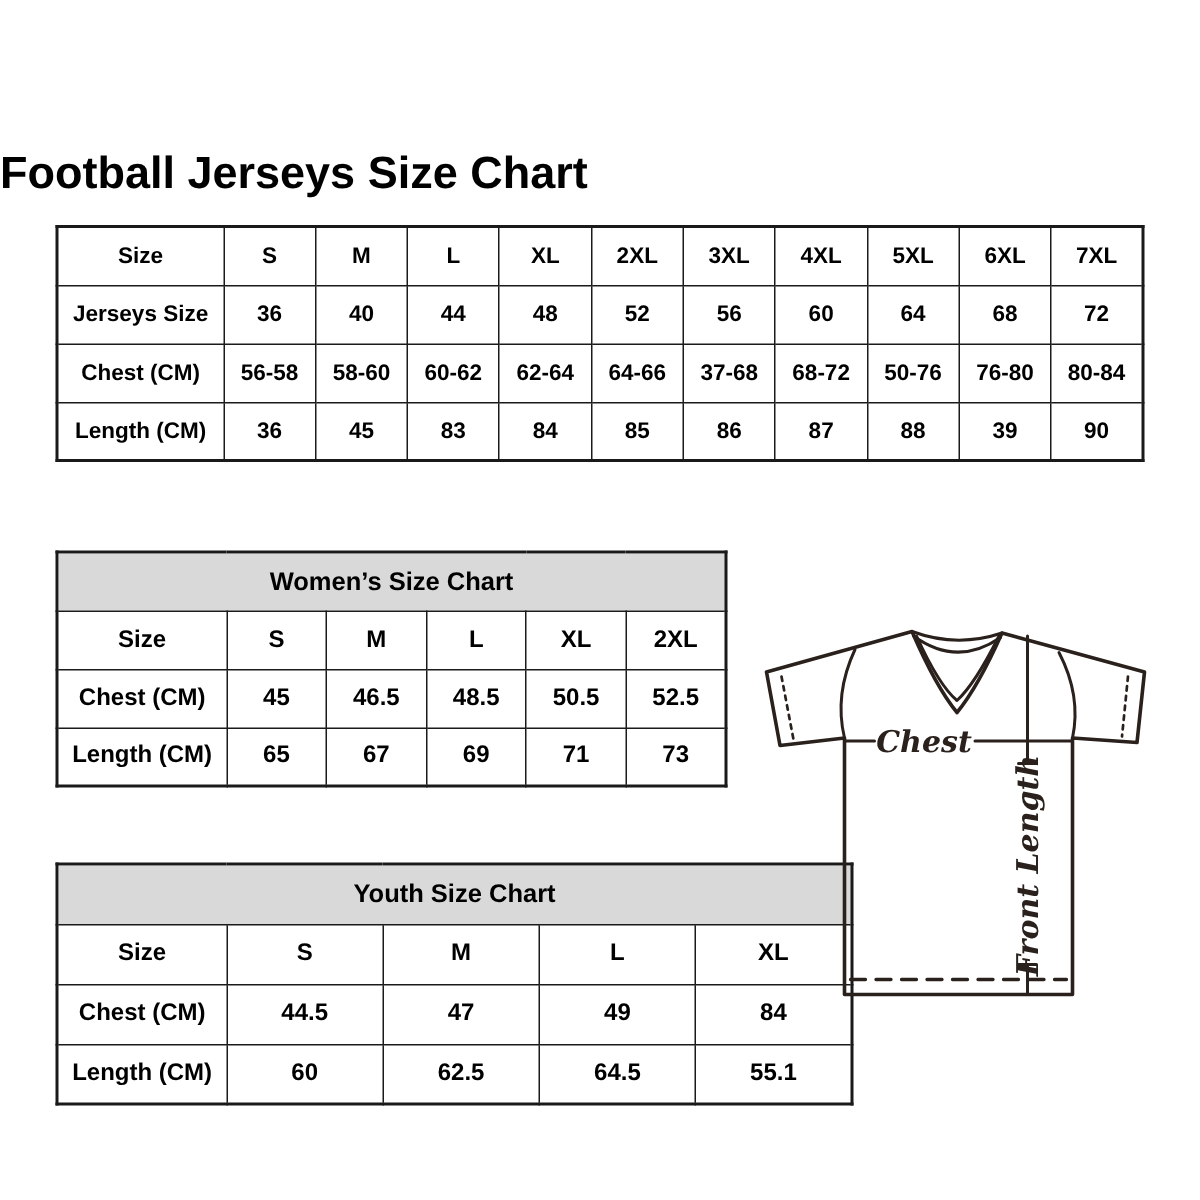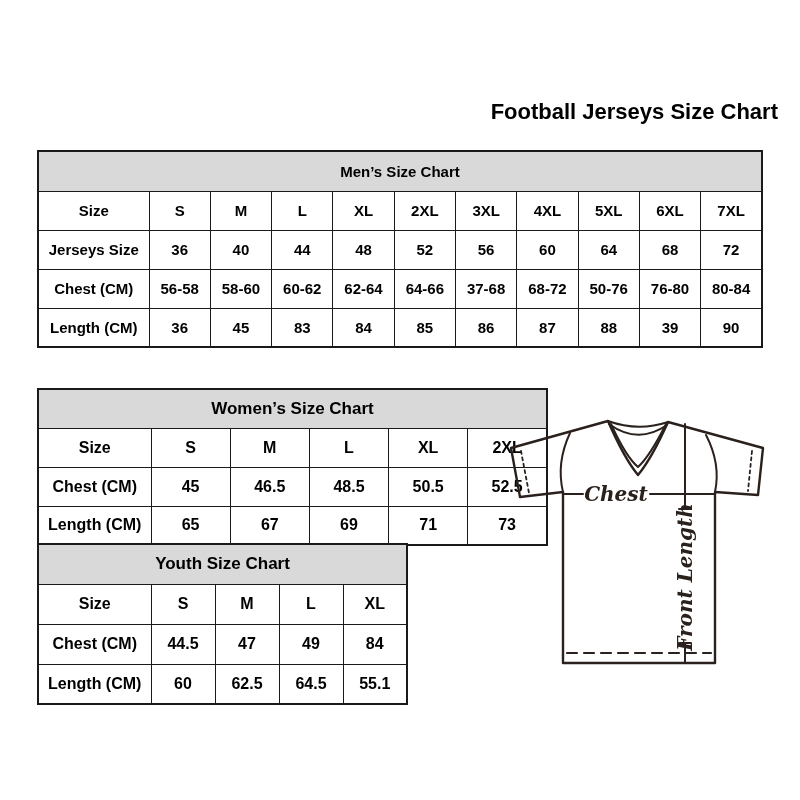--- a/index.html
+++ b/index.html
@@ -2,42 +2,42 @@
 <html><head>
 <meta charset="utf-8">
 <style>
   html,body { margin:0; padding:0; background:#ffffff; }
   .canvas {
     position:relative; width:800px; height:800px; background:#ffffff;
     font-family:"Liberation Sans", sans-serif; color:#000; overflow:hidden;
   }
   .title {
     position:absolute; top:99px; left:0; width:778px;
-    text-align:right; font-size:22px; font-weight:bold; color:#000;
+    text-align:left; font-size:30px; font-weight:bold; color:#000;
   }
   table.sizetable {
     position:absolute; border-collapse:collapse; table-layout:fixed;
     border:2px solid #1a1a1a; background:#fff;
   }
   table.sizetable td {
     border:1px solid #1a1a1a; text-align:center; vertical-align:middle;
     font-weight:bold; padding:0; overflow:hidden; white-space:nowrap;
   }
   td.thdr { background:#d9d9d9; font-size:17px; border-bottom-width:2px; }
   table.men   { left:37px; top:150px; width:726px; }
   table.men tr { height:39px; }
   table.men tr.hrow { height:40px; }
   table.men td { font-size:15px; }
   col.lbl-men { width:111px; }
-  table.women { left:37px; top:388px; width:511px; }
+  table.women { left:37px; top:367px; width:448px; }
   table.women tr { height:39px; }
   table.women td { font-size:16px; }
   table.women td.thdr { font-size:17px; }
   col.lbl-sm { width:113px; }
-  table.youth { left:37px; top:543px; width:371px; }
+  table.youth { left:37px; top:575px; width:532px; }
   table.youth tr { height:40px; }
   table.youth td { font-size:16px; }
   table.youth td.thdr { font-size:17px; }
   svg.jersey { position:absolute; left:495px; top:405px; width:285px; height:275px; }
   svg.jersey path { fill:none; stroke:#2a211d; stroke-linecap:round; stroke-linejoin:round; }
   svg.jersey text {
     fill:#2a211d; font-family:"DejaVu Serif", serif;
     font-style:italic; font-weight:bold;
   }
 </style>
@@ -56,23 +56,20 @@
         <col>
         <col>
         <col>
         <col>
         <col>
         <col>
         <col>
         <col>
       </colgroup>
     <tbody>
-      <tr class="hrow">
-        <td class="thdr" colspan="11">Men’s Size Chart</td>
-      </tr>
       <tr>
         <td>Size</td>
         <td>S</td>
         <td>M</td>
         <td>L</td>
         <td>XL</td>
         <td>2XL</td>
         <td>3XL</td>
         <td>4XL</td>
         <td>5XL</td>

